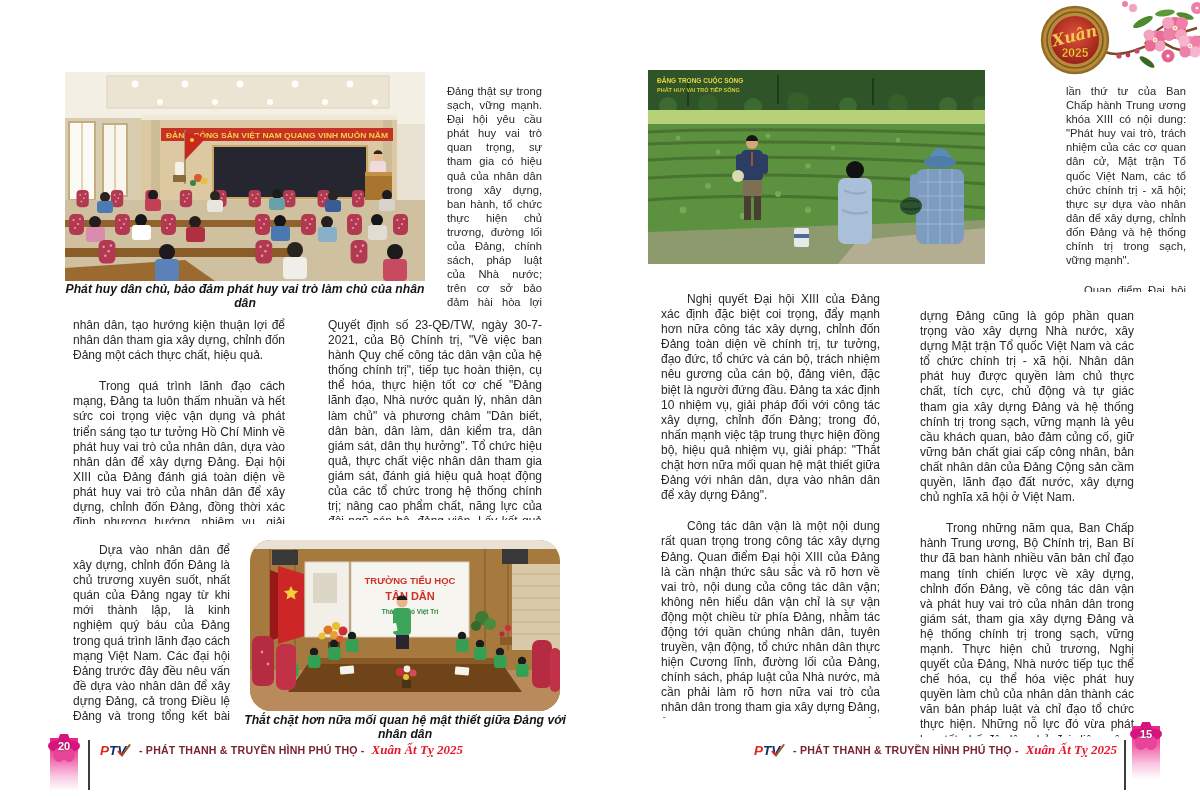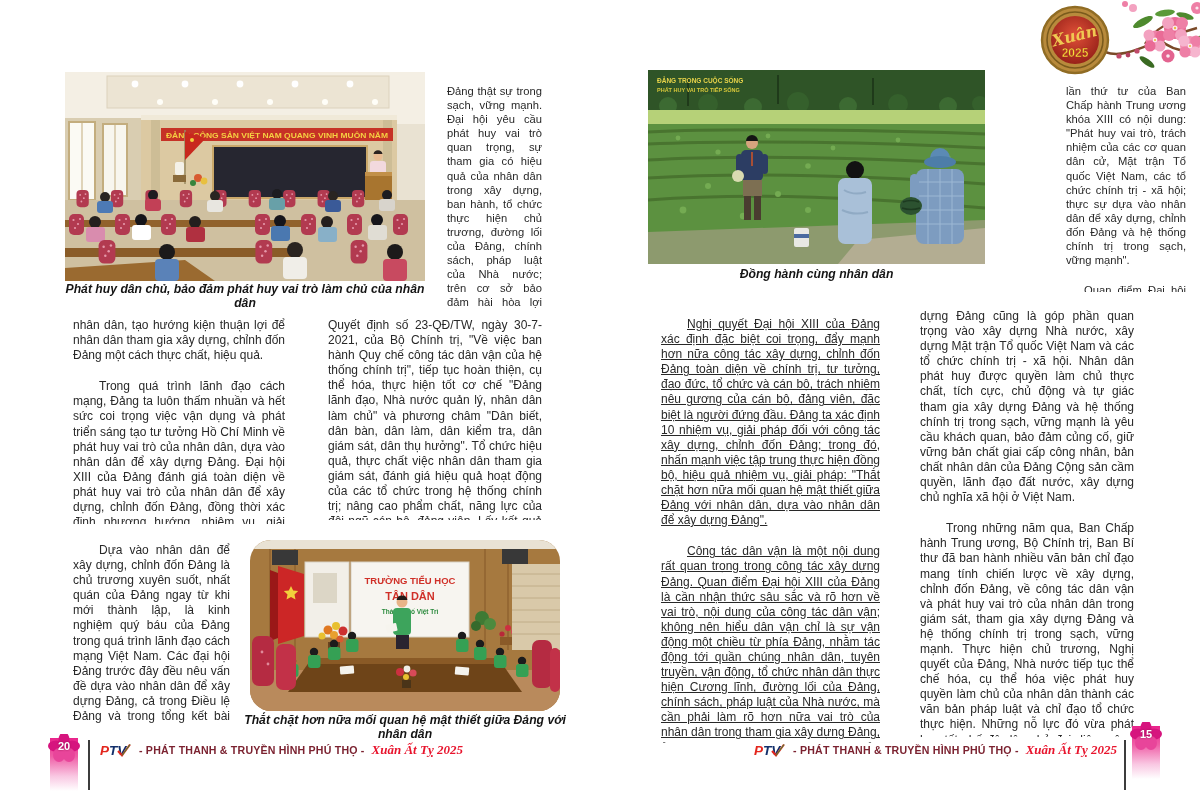--- a/index.html
+++ b/index.html
@@ -360,23 +360,22 @@
         <rect x="262" y="104" width="9" height="28" rx="4.5" fill="#7d9cc0"></rect>
         <ellipse cx="263" cy="136" rx="11" ry="9" fill="#2c5230"></ellipse>
         <path d="M255,132 q8,-3 16,0 M254,138 q9,3 18,0" stroke="#1d3a20" stroke-width="1.6" fill="none"></path>
       </g>
       <g>
         <text x="9" y="13" font-size="6.5" font-weight="bold" fill="#e8d44a">ĐẢNG TRONG CUỘC SỐNG</text>
         <text x="9" y="22" font-size="5.5" font-weight="bold" fill="#d8c83a">PHÁT HUY VAI TRÒ TIẾP SỐNG</text>
       </g>
     </svg>
   </div>
-  <div class="caption" style="left:648px;top:267px;width:337px;">Đồng hành cùng nhân dân</div>
-
-  <div class="body-col" style="left:645px;top:301px;width:251px;height:442px;text-decoration:underline;">
+
+  <div class="body-col" style="left:645px;top:276px;width:251px;height:442px;">
     <p class="ind">Nghị quyết Đại hội XIII của Đảng xác định đặc biệt coi trọng, đẩy mạnh hơn nữa công tác xây dựng, chỉnh đốn Đảng toàn diện về chính trị, tư tưởng, đạo đức, tổ chức và cán bộ, trách nhiệm nêu gương của cán bộ, đảng viên, đặc biệt là người đứng đầu. Đảng ta xác định 10 nhiệm vụ, giải pháp đối với công tác xây dựng, chỉnh đốn Đảng; trong đó, nhấn mạnh việc tập trung thực hiện đồng bộ, hiệu quả nhiệm vụ, giải pháp: "Thắt chặt hơn nữa mối quan hệ mật thiết giữa Đảng với nhân dân, dựa vào nhân dân để xây dựng Đảng".</p>
     <p class="ind">Công tác dân vận là một nội dung rất quan trọng trong công tác xây dựng Đảng. Quan điểm Đại hội XIII của Đảng là cần nhận thức sâu sắc và rõ hơn về vai trò, nội dung của công tác dân vận; không nên hiểu dân vận chỉ là sự vận động một chiều từ phía Đảng, nhằm tác động tới quần chúng nhân dân, tuyên truyền, vận động, tổ chức nhân dân thực hiện Cương lĩnh, đường lối của Đảng, chính sách, pháp luật của Nhà nước, mà cần phải làm rõ hơn nữa vai trò của nhân dân trong tham gia xây dựng Đảng, ủng hộ và bảo vệ Đảng. Đại hội XIII của Đảng nhấn mạnh: "Tạo sự chuyển biến mạnh mẽ trong nhận thức, hành động của các cấp ủy đảng, hệ thống chính trị về công tác dân vận; có cơ chế phát huy vai trò của nhân dân tham gia xây dựng Đảng, hệ thống chính trị trong sạch, vững mạnh trong tình hình mới".</p>
 
   </div>
 
   <div class="body-col strip-col" style="left:1050px;top:68px;width:152px;height:224px;">
     <p>lần thứ tư của Ban Chấp hành Trung ương khóa XIII có nội dung: "Phát huy vai trò, trách nhiệm của các cơ quan dân cử, Mặt trận Tổ quốc Việt Nam, các tổ chức chính trị - xã hội; thực sự dựa vào nhân dân để xây dựng, chỉnh đốn Đảng và hệ thống chính trị trong sạch, vững mạnh".</p>
     <p class="ind">Quan điểm Đại hội XIII của Đảng là xây dựng Đảng gắn liền với xây dựng, hoàn khách hệ thống chính trị. Vì vậy, việc nhân dân tham gia xây</p>
   </div>
 

